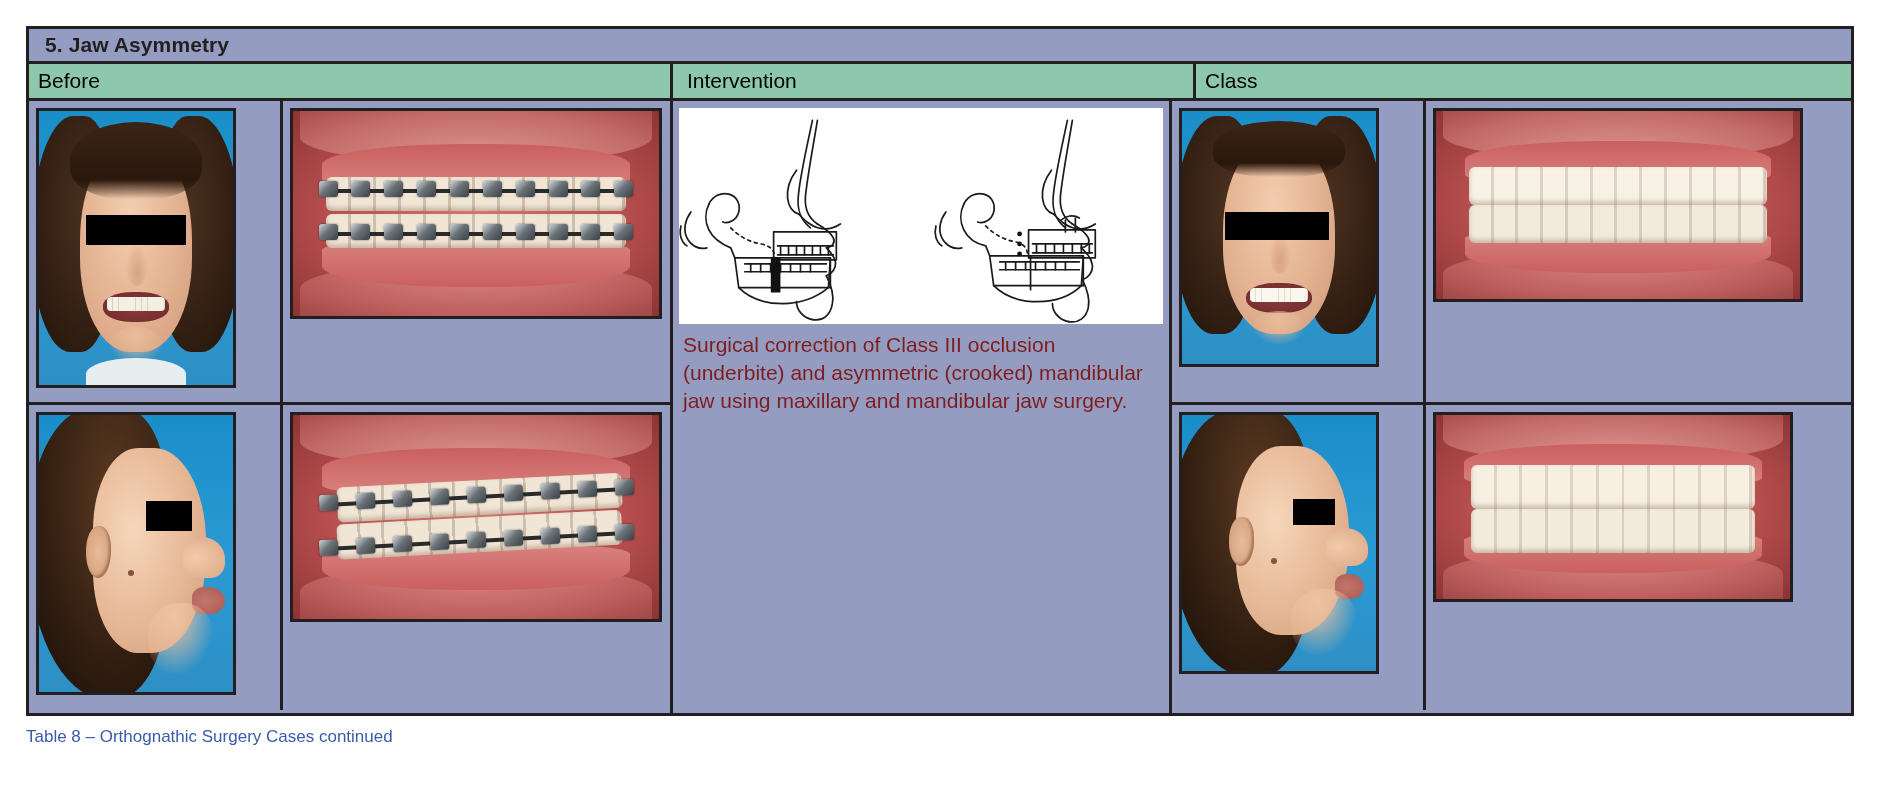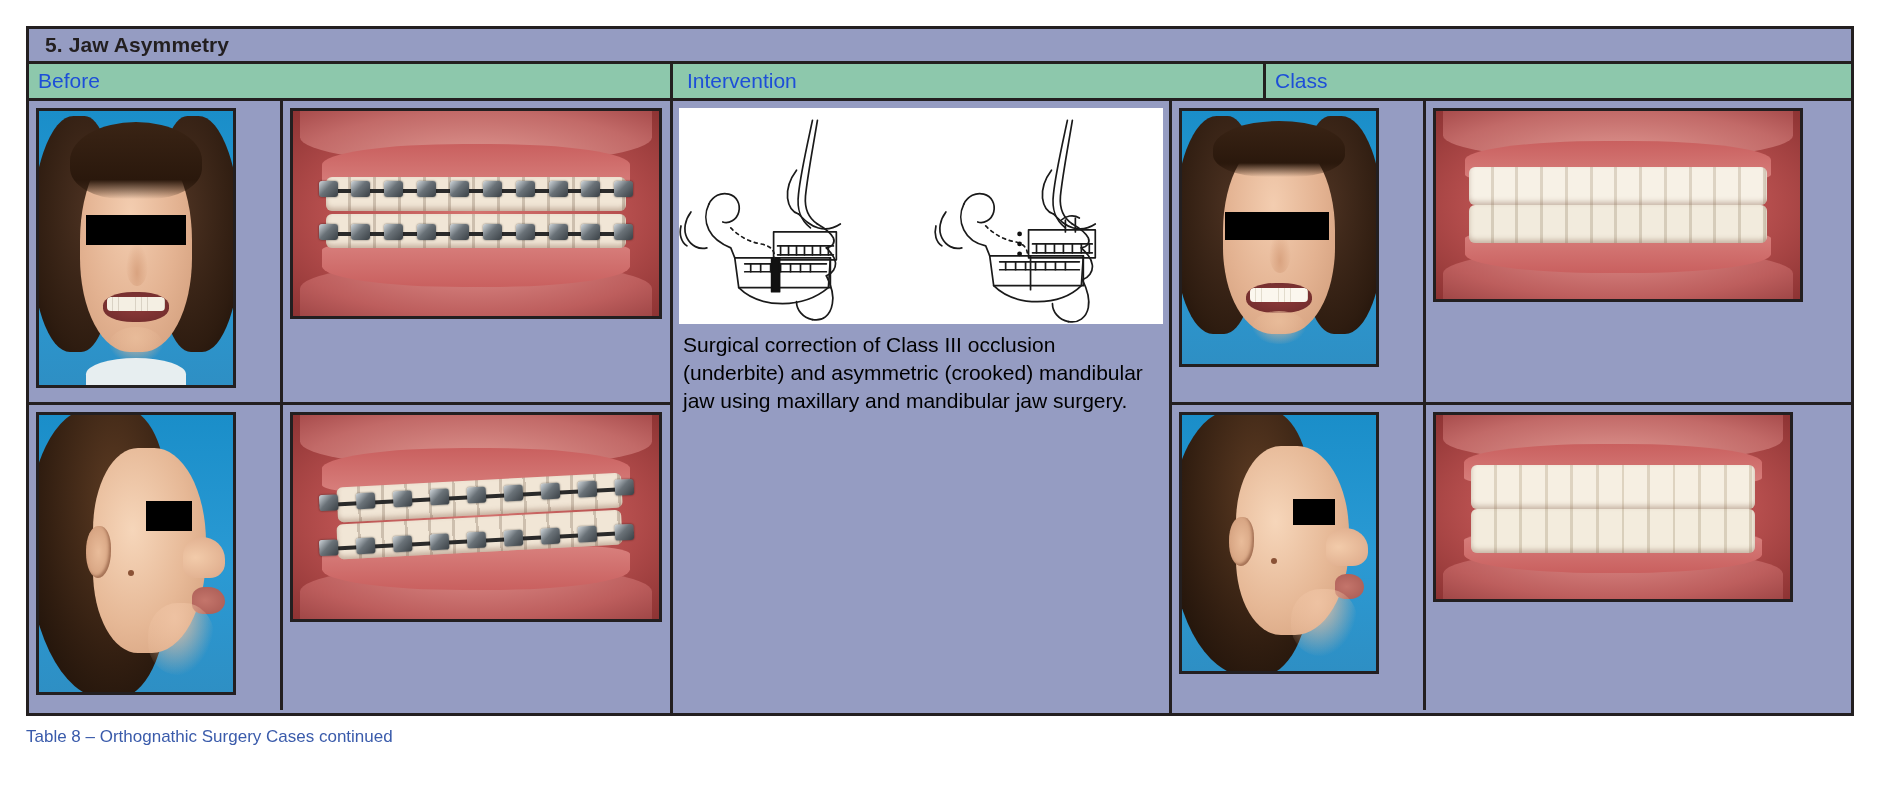--- a/index.html
+++ b/index.html
@@ -54,25 +54,25 @@
     display: flex;
     border-bottom: 3px solid #231f20;
     background: #8DC8AC;
   }
   .header-cell {
     background: #8DC8AC;
     display: flex;
     align-items: center;
     padding-left: 9px;
     font-size: 21px;
-    color: #1d4ed8;
+    color: #000000;
     white-space: nowrap;
   }
   .header-before { width: 644px; border-right: 3px solid #231f20; }
-  .header-intervention { width: 593px; border-right: 3px solid #231f20; padding-left: 14px; }
+  .header-intervention { width: 523px; border-right: 3px solid #231f20; padding-left: 14px; }
   .header-after { flex: 1; }
 
   
   .body-row {
     display: flex;
     height: 612px;
   }
 
   .col-before {
     width: 644px;
@@ -283,21 +283,21 @@
     background: #ffffff;
     position: relative;
     overflow: hidden;
   }
   .diagram-box svg { display: block; width: 100%; height: 100%; }
 
   .intervention-text {
     margin-top: 7px;
     font-size: 21px;
     line-height: 28px;
-    color: #000000;
+    color: #7f1d1d;
     padding-left: 4px;
     padding-right: 4px;
   }
 
   
   .caption {
     position: absolute;
     left: 26px;
     top: 727px;
     font-size: 17px;

